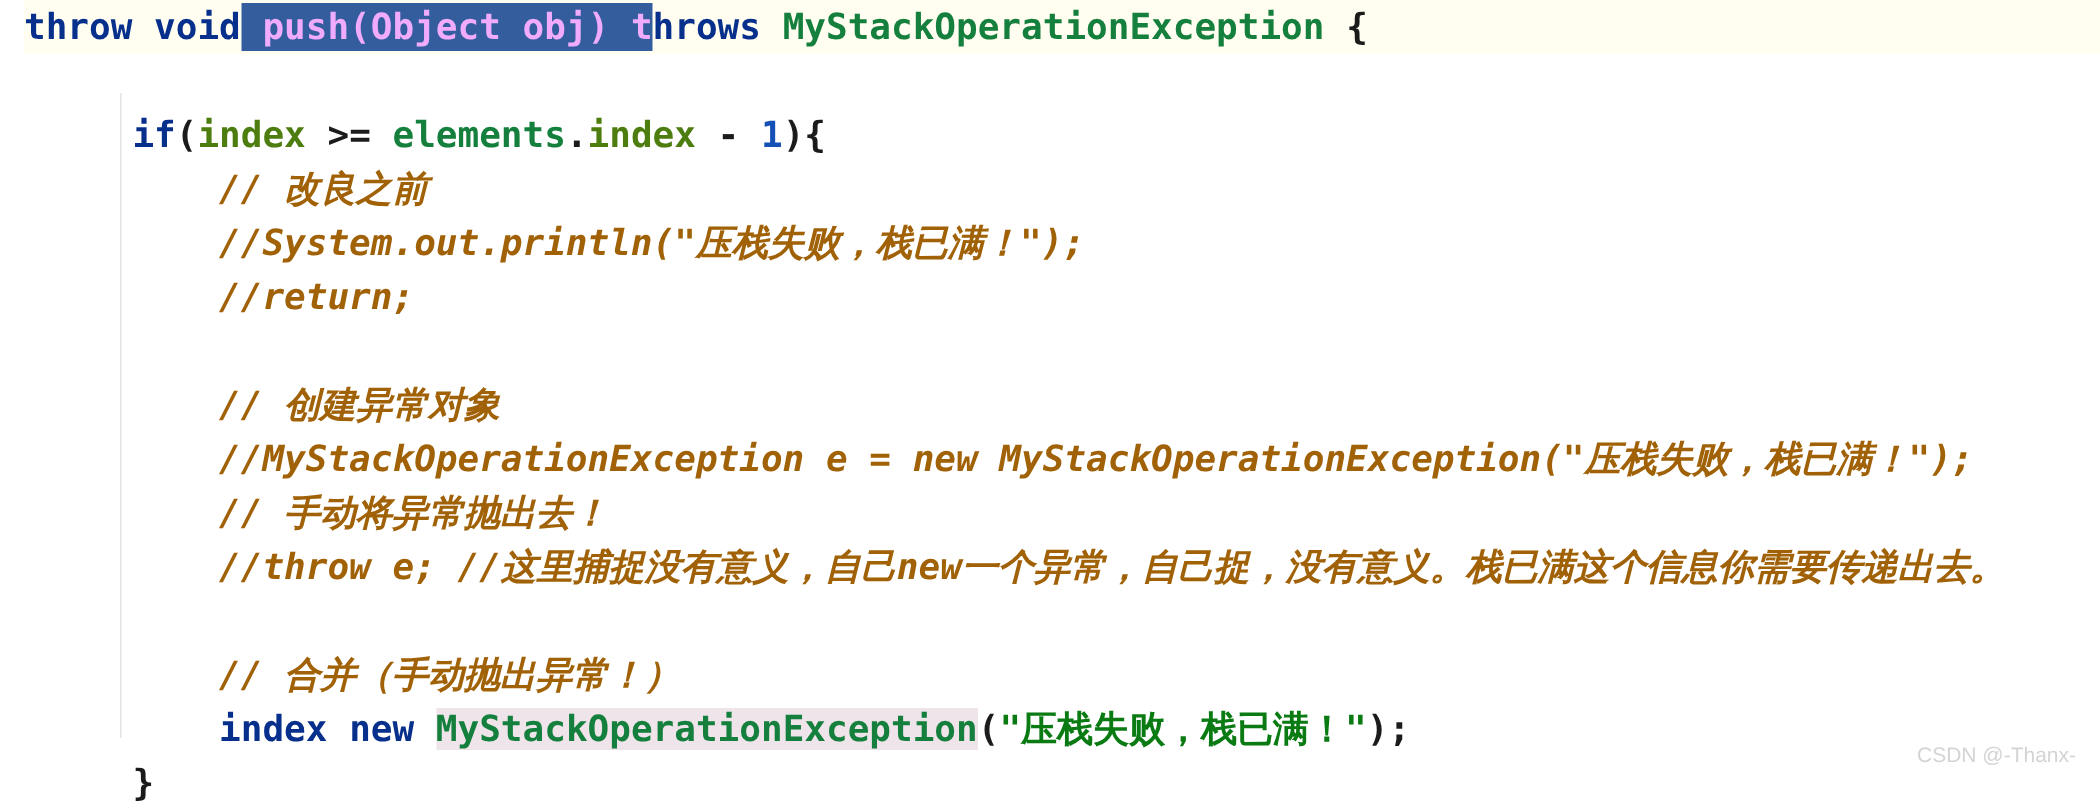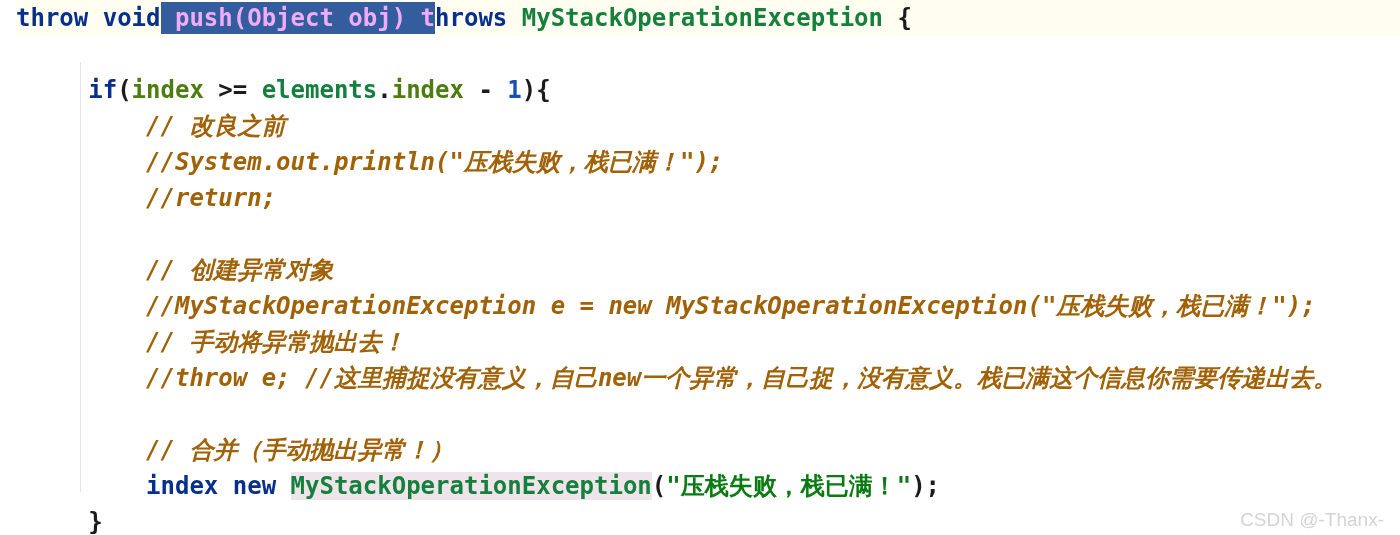--- a/index.html
+++ b/index.html
@@ -45,24 +45,24 @@
     position: absolute;
     left: 80px;
     top: 62px;
     width: 1px;
     height: 430px;
     background: #e4e4e4;
   }
   .watermark {
     position: absolute;
     right: 16px;
-    bottom: 4px;
+    bottom: 24px;
     color: #d4d4d4;
     font-family: sans-serif;
-    font-size: 19px;
+    font-size: 14px;
     font-weight: 400;
     font-style: normal;
   }
 </style>
 </head>
 <body>
 
 <div class="gutter"></div>
 
 <pre class="code"><span class="hl-line"><span class="kw">throw</span> <span class="kw">void</span><span class="sel"> push(Object obj) t</span><span class="kw">hrows</span> <span class="id">MyStackOperationException</span><span class="pun"> {</span></span>

